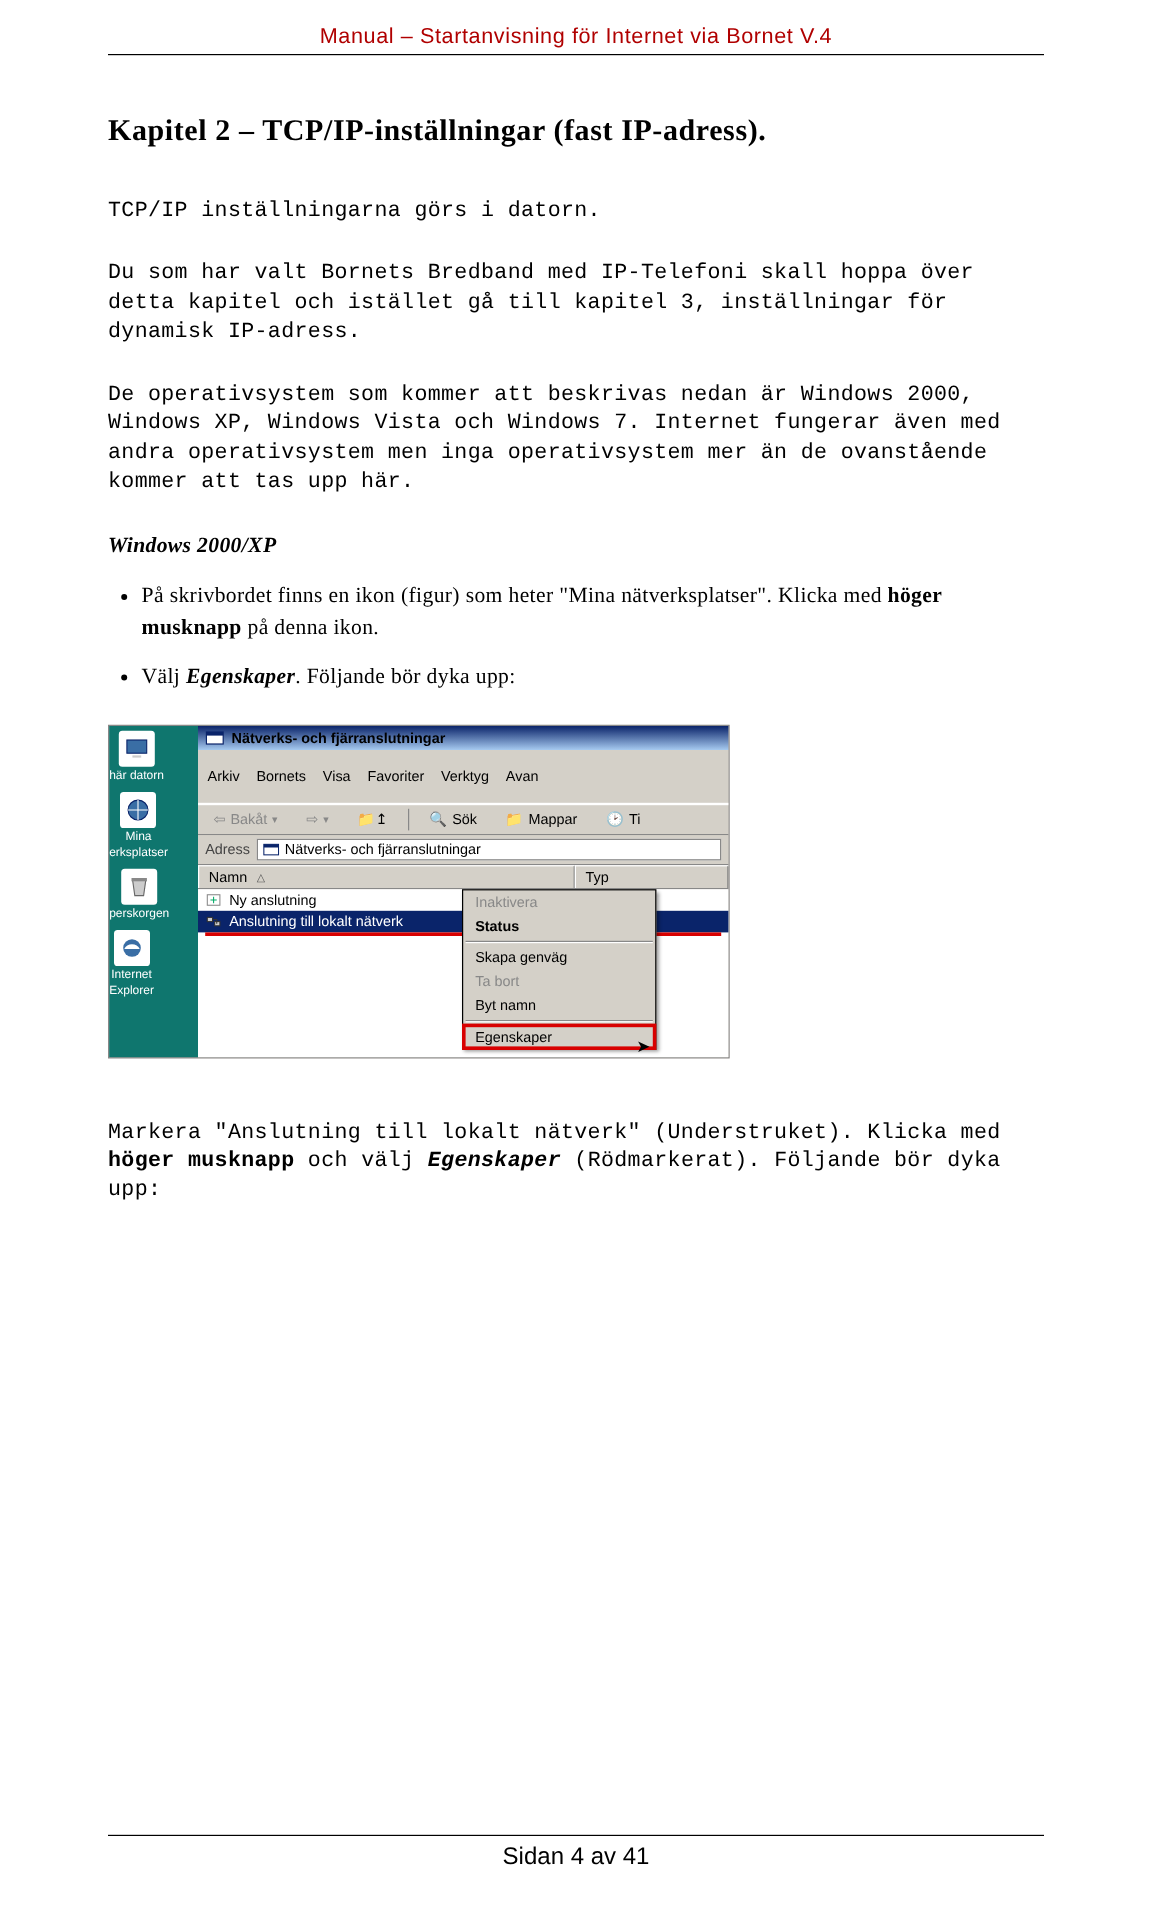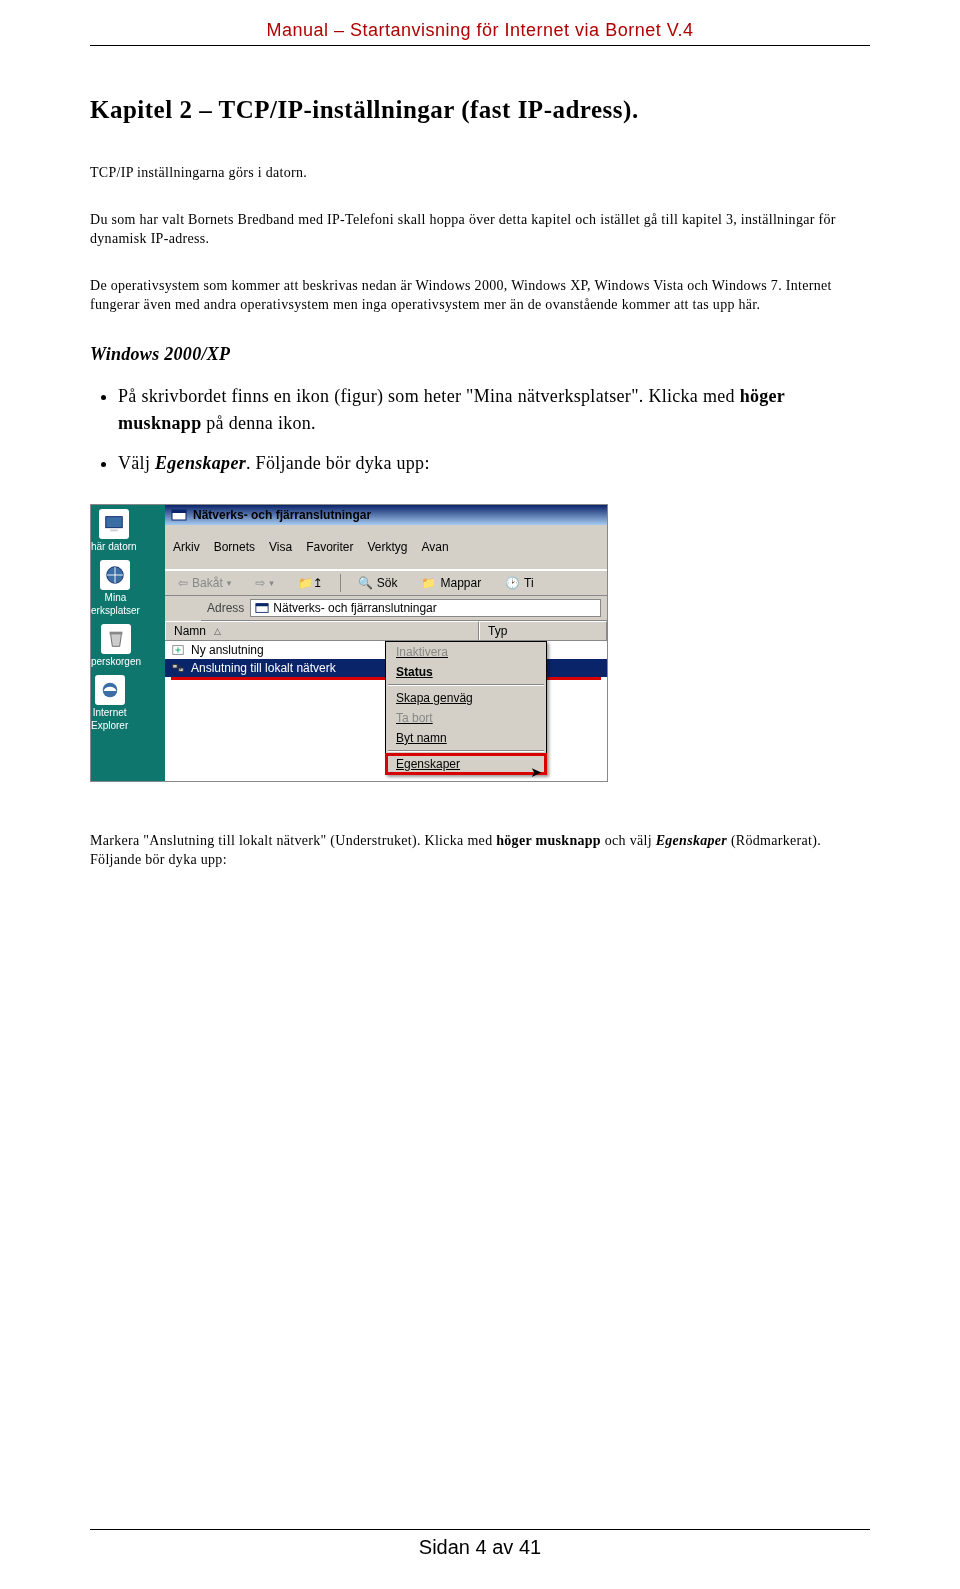--- a/index.html
+++ b/index.html
@@ -31,24 +31,25 @@
     border-top: 1px solid #000;
     margin: 0 0 50px 0;
   }
   .chapter-title {
     font-size: 25px;
     font-weight: bold;
     letter-spacing: 0.5px;
     margin: 0 0 40px 0;
   }
   .body-text {
-    font-size: 14px;
+    font-size: 18px;
     line-height: 1.35;
     margin: 0 0 28px 0;
     letter-spacing: 0.3px;
+    font-family: Liberation Mono, monospace;
   }
   .bold-italic { font-weight: bold; font-style: italic; }
   .section-subtitle {
     font-size: 18px;
     font-weight: bold;
     font-style: italic;
     margin: 30px 0 18px 0;
     letter-spacing: 0.3px;
   }
   ul.bullets {
@@ -140,21 +141,20 @@
   .tool-btn.disabled { color: #888; }
   .tool-sep { width: 1px; height: 18px; background: #888; }
   .arrow-down { font-size: 9px; }
   .addressbar {
     background: #d4d0c8;
     display: flex;
     align-items: center;
     gap: 6px;
     padding: 3px 6px;
     border-bottom: 1px solid #888;
-    margin-left: 36px;
   }
   .addr-label { font-size: 12px; color: #444; }
   .addr-input {
     flex: 1;
     background: #fff;
     border: 1px solid #888;
     padding: 1px 4px;
     display: flex;
     align-items: center;
     gap: 4px;
@@ -197,21 +197,20 @@
     margin: 0 6px;
   }
   .context-menu {
     position: absolute;
     left: 220px;
     top: 0px;
     width: 160px;
     background: #d4d0c8;
     border: 1px solid #000;
     box-shadow: 2px 2px 3px rgba(0,0,0,0.4);
-    text-decoration: underline;
   }
   .context-menu .mi {
     padding: 3px 10px;
     font-size: 12px;
     color: #000;
   }
   .context-menu .mi.disabled { color: #888; }
   .context-menu .mi.bold { font-weight: bold; }
   .context-menu .mi.sel {
     outline: 3px solid #d80000;

